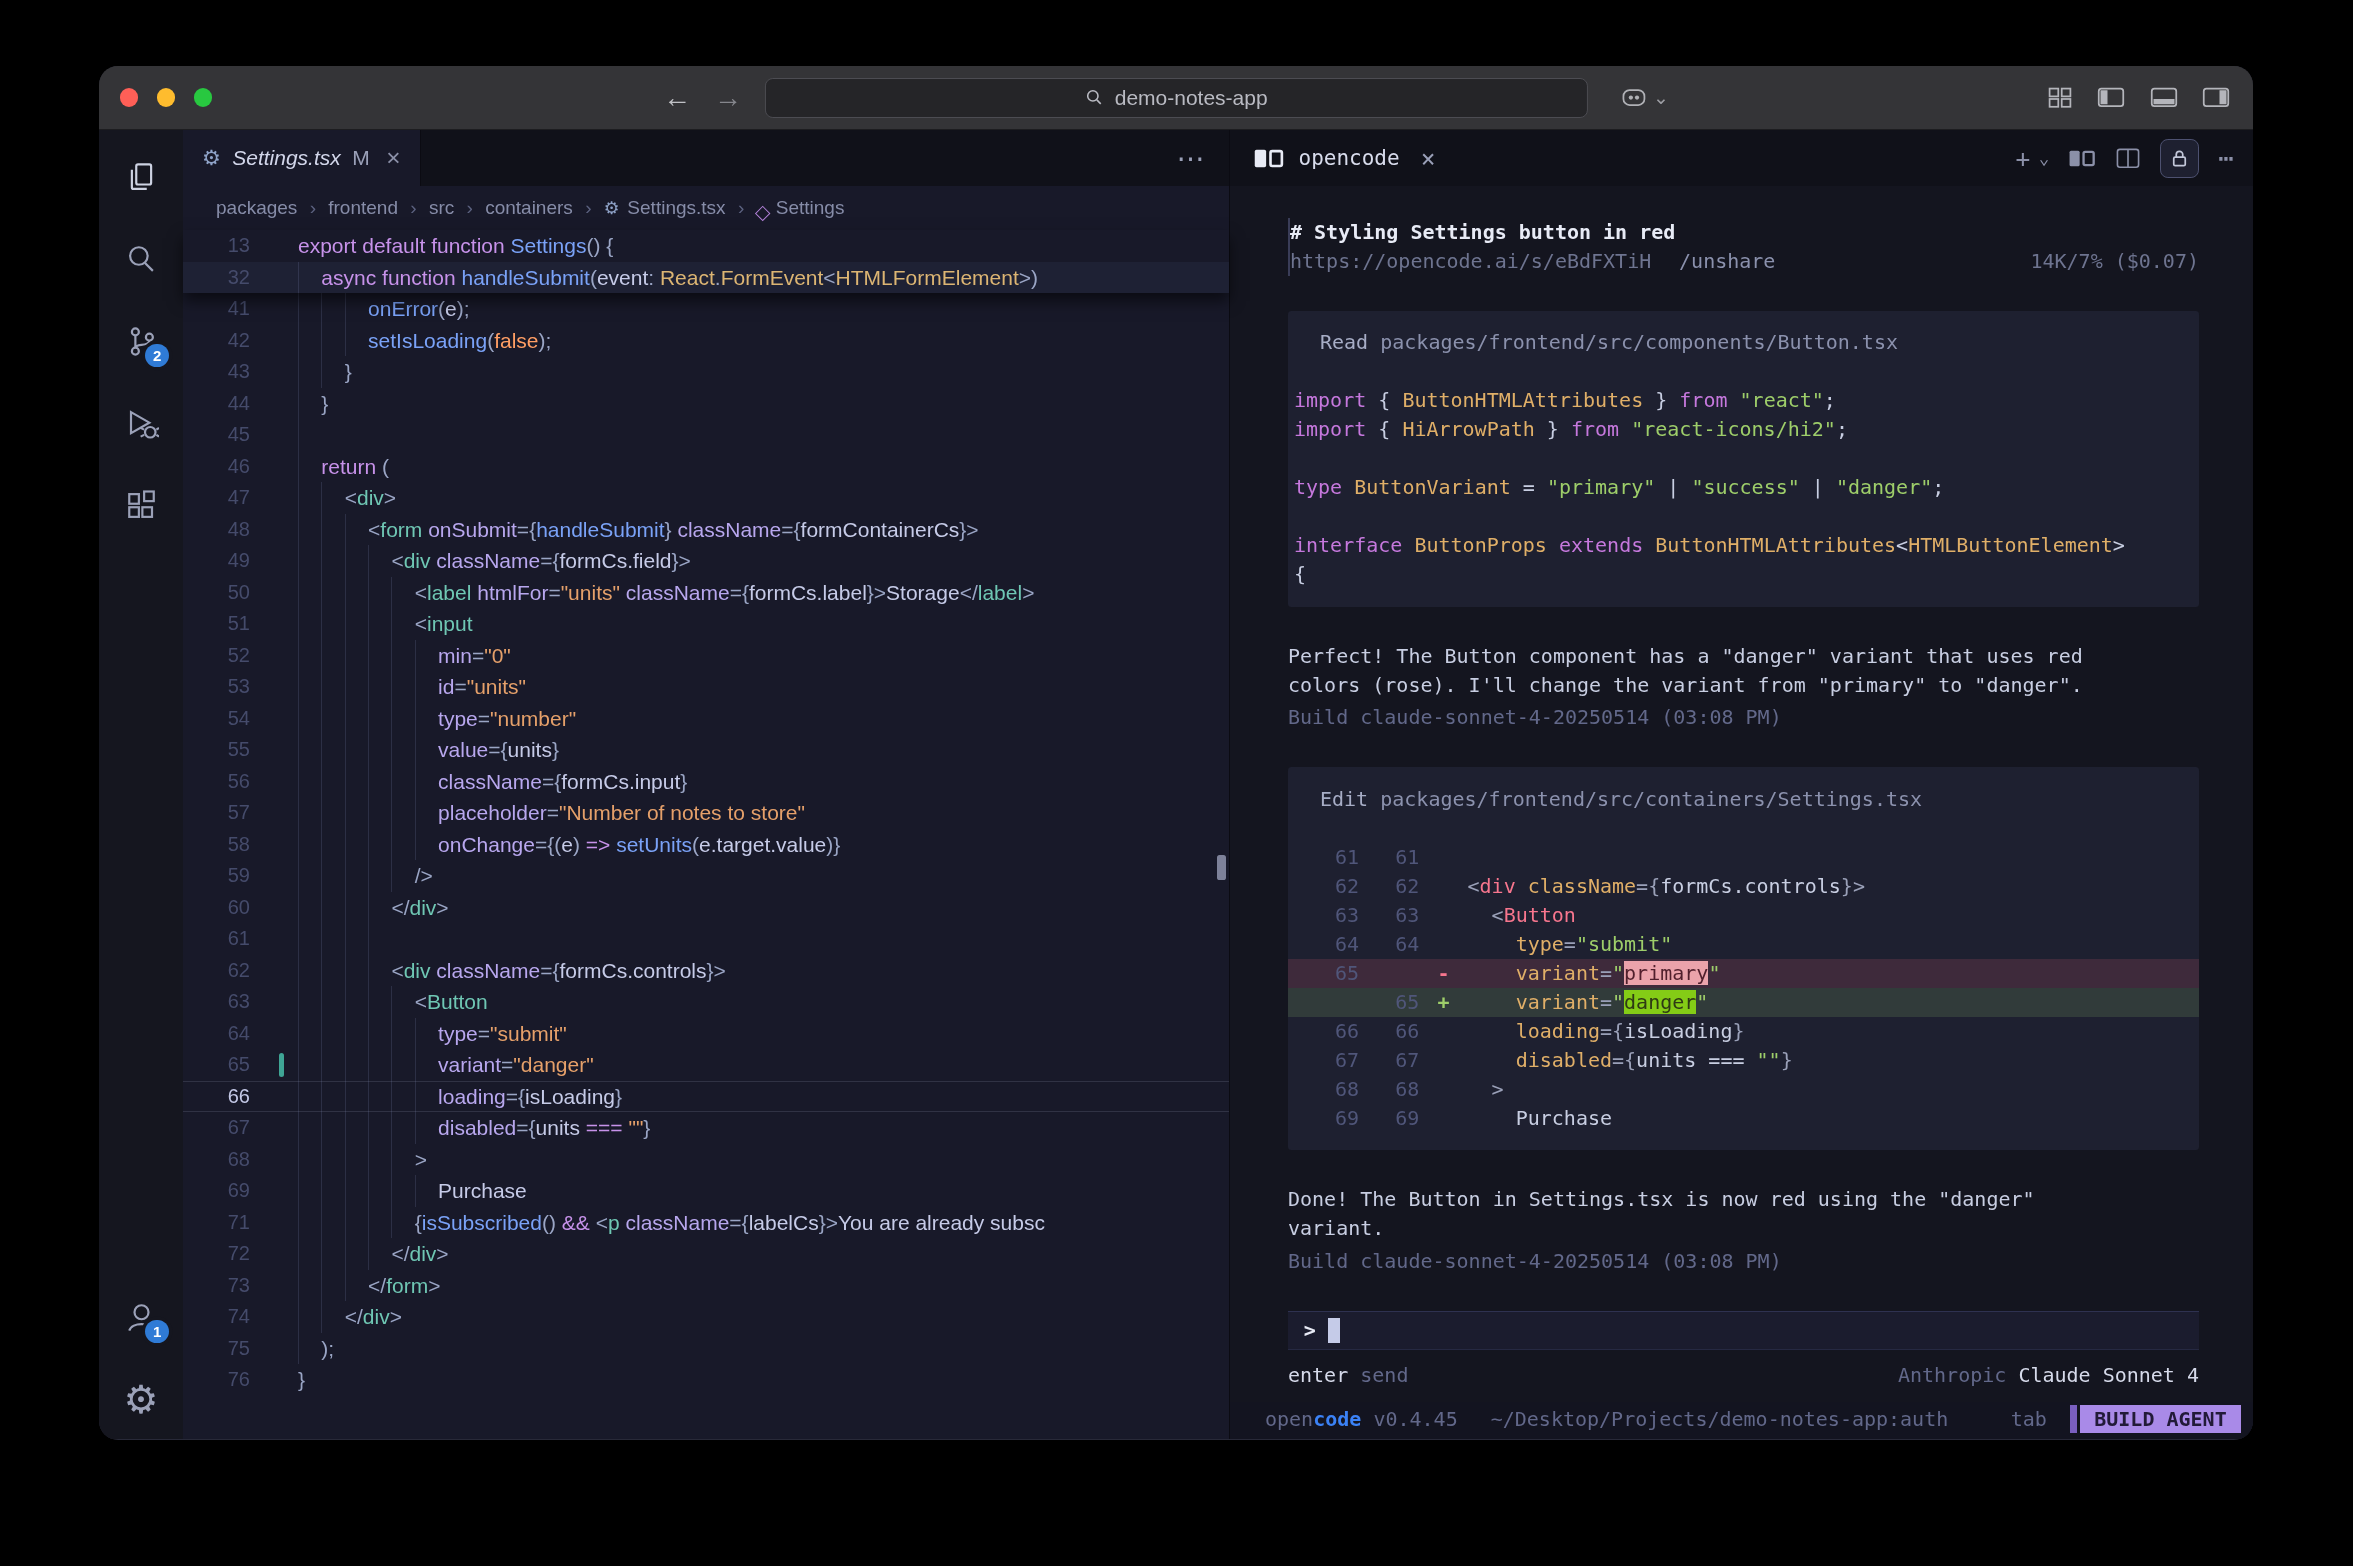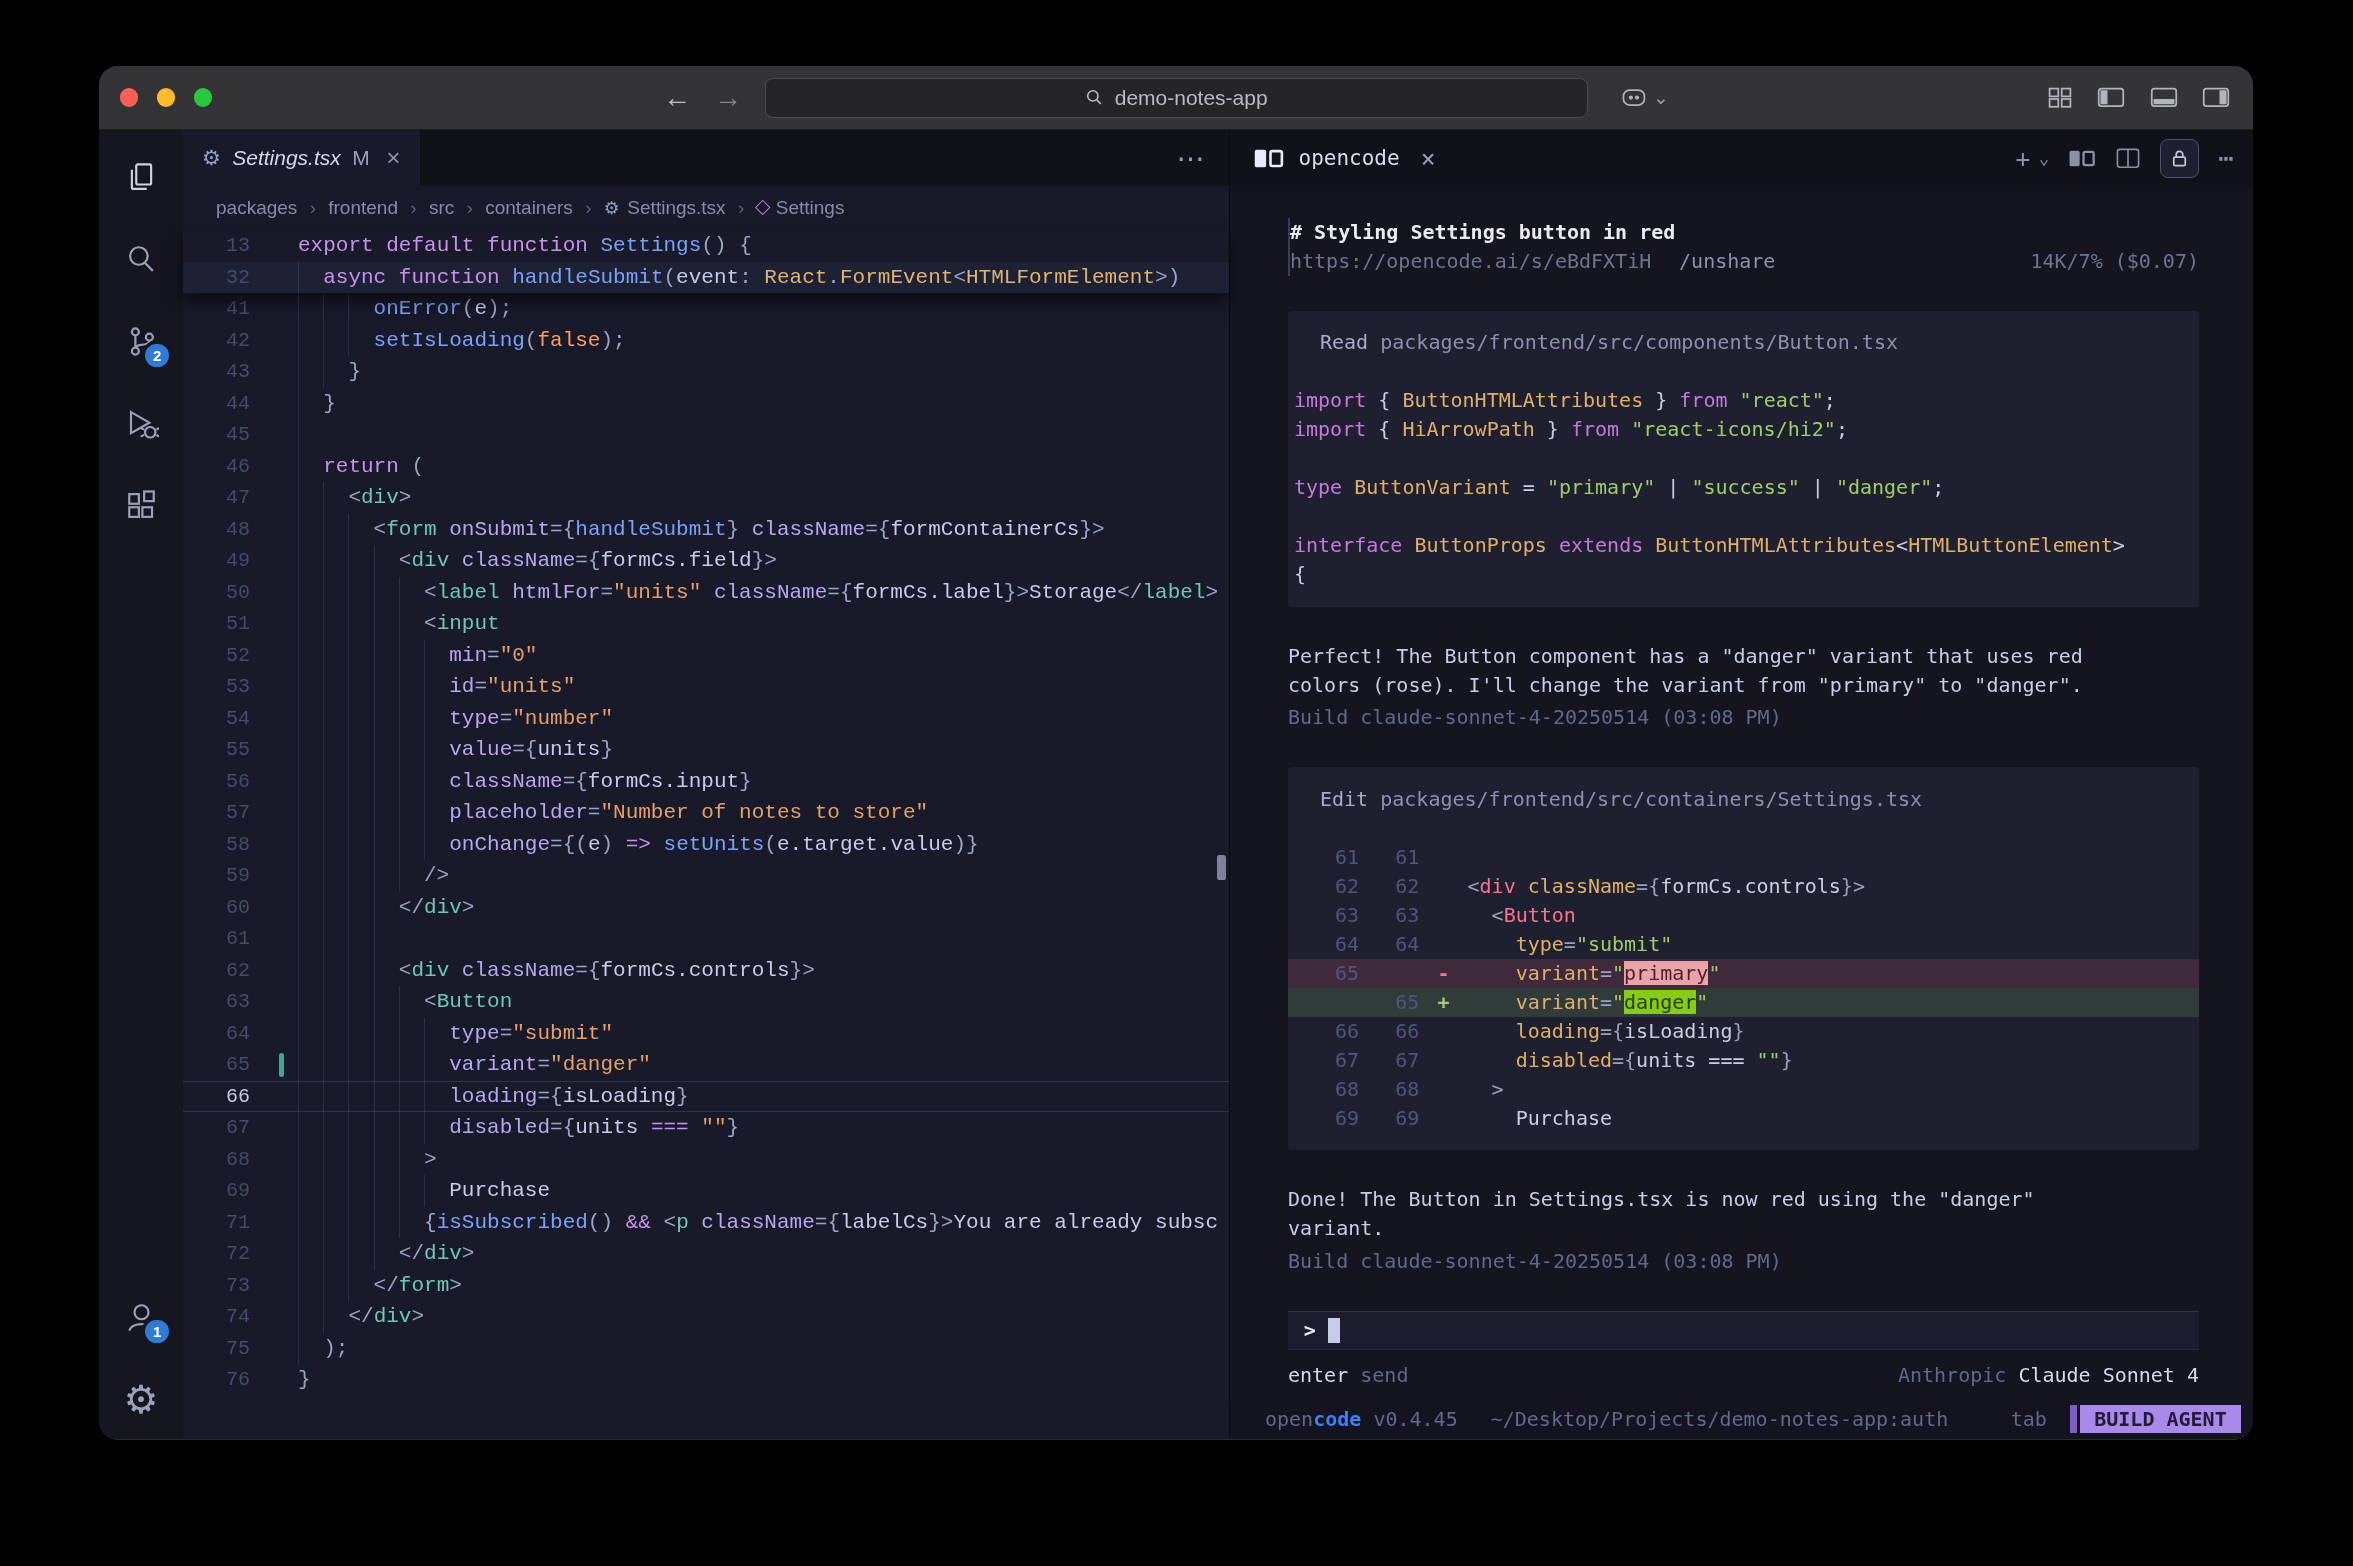--- a/index.html
+++ b/index.html
@@ -33,27 +33,27 @@
   .editor-col{width:1047px;background:#181929;display:flex;flex-direction:column;border-right:1.8px solid #0b0b12;position:relative}
   .tabbar{height:56px;background:#101119;display:flex;align-items:stretch}
   .tab{display:flex;align-items:center;gap:11.4px;padding:0 19px;background:#181929;border-right:0.9px solid #0b0b12;
        font-style:italic;font-size:21px;color:#d2d6ea}
   .tab-gear{font-size:21px;color:#8fa3c8;font-style:normal}
   .tab-m{color:#9aa0b8;font-style:normal}
   .tab-close{color:#8b90a8;font-size:24.5px;font-style:normal;margin-left:5.3px}
   .tab-actions{margin-left:auto;display:flex;align-items:center;padding:0 24.5px;color:#9aa0b8;font-size:28px}
   .breadcrumbs{height:44px;display:flex;align-items:center;padding-left:33px;gap:12.3px;font-size:19px;color:#868ca8;white-space:nowrap}
   .bc-sep{color:#5c6280;font-size:19px}
-  .bc-item{display:flex;align-items:center;gap:7.9px}
+  .bc-item{display:flex;align-items:flex-end;gap:7.9px}
   .bc-icon.gear{font-size:17.5px;color:#8fa3c8}
   .bc-icon.sym{width:11.4px;height:11.4px;border:1.8px solid #b180d7;transform:rotate(45deg);display:inline-block}
   .sticky{position:relative;z-index:5;background:#181929;box-shadow:0 7.9px 14px rgba(0,0,0,.55)}
   .sticky .code-line:last-child{background:#1e2134}
   .code-area{flex:1;overflow:hidden;position:relative}
-  .code-line{height:31.5px;display:flex;align-items:center;line-height:31.5px;font-family:Liberation Mono, monospace;font-size:21px;white-space:pre}
+  .code-line{height:31.5px;display:flex;align-items:center;line-height:31.5px;font-family:Liberation Sans, sans-serif;font-size:21px;white-space:pre}
   .gutter{flex:0 0 67px;text-align:right;color:#454b6b;font-size:20px}
   .gutter-space{flex:0 0 48px;position:relative;height:31.5px}
   .gitmark{position:absolute;left:29px;top:3.5px;width:5.3px;height:24.5px;border-radius:2.6px;background:#3fa595}
   .lc{flex:1;height:31.5px;overflow:hidden;white-space:pre}
   .gl{display:inline-block;width:2ch;height:31.5px;border-left:0.9px solid rgba(125,135,185,.20);vertical-align:top}
   .cur{box-shadow:inset 0 0.9px 0 rgba(195,202,235,.14), inset 0 -0.9px 0 rgba(195,202,235,.14)}
   .cur .gutter{color:#c3c8e6}
   .scroll-thumb{position:absolute;right:2.6px;top:725px;width:9.6px;height:24.5px;border-radius:2.6px;background:#8f94ad;opacity:.85}
   
   .k{color:#c792ea}.f{color:#7aa2f7}.t{color:#dcb573}.s{color:#e5a06a}.tg{color:#6fc7b4}

